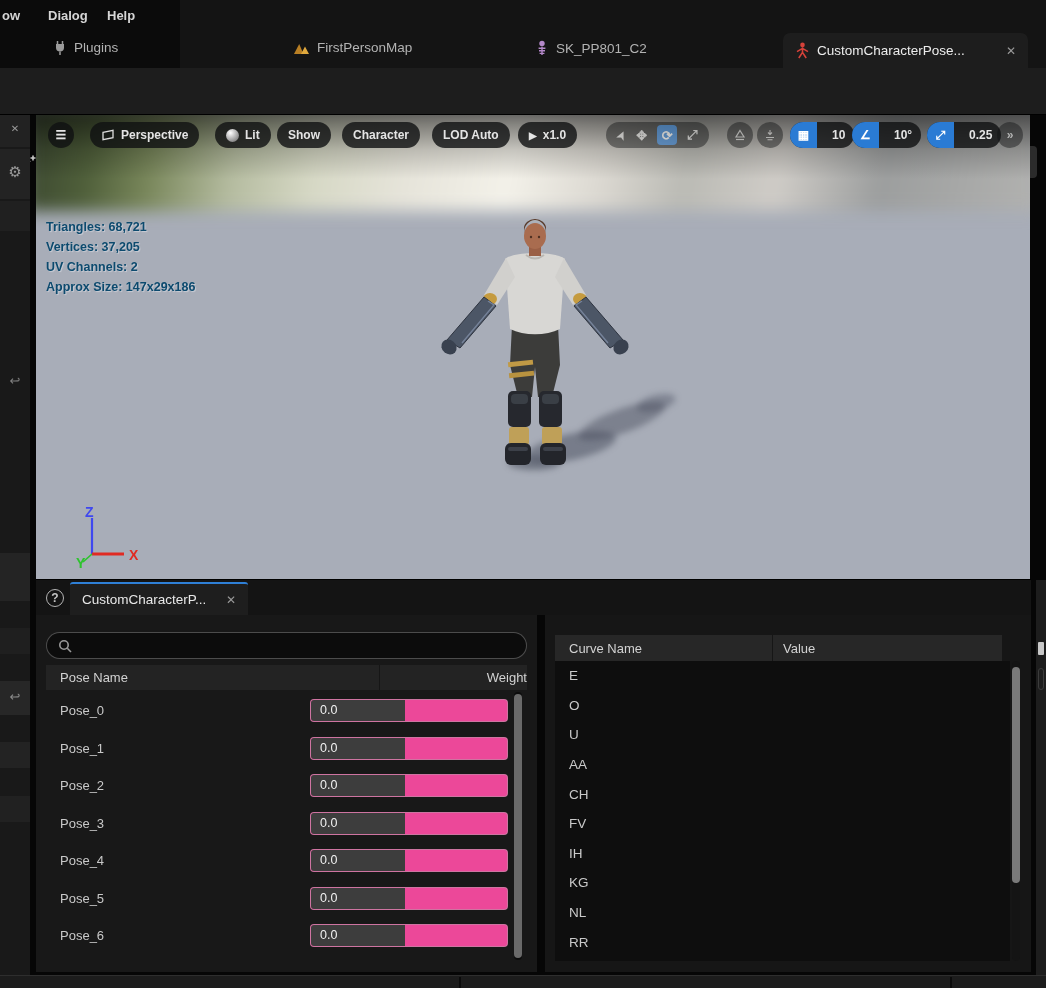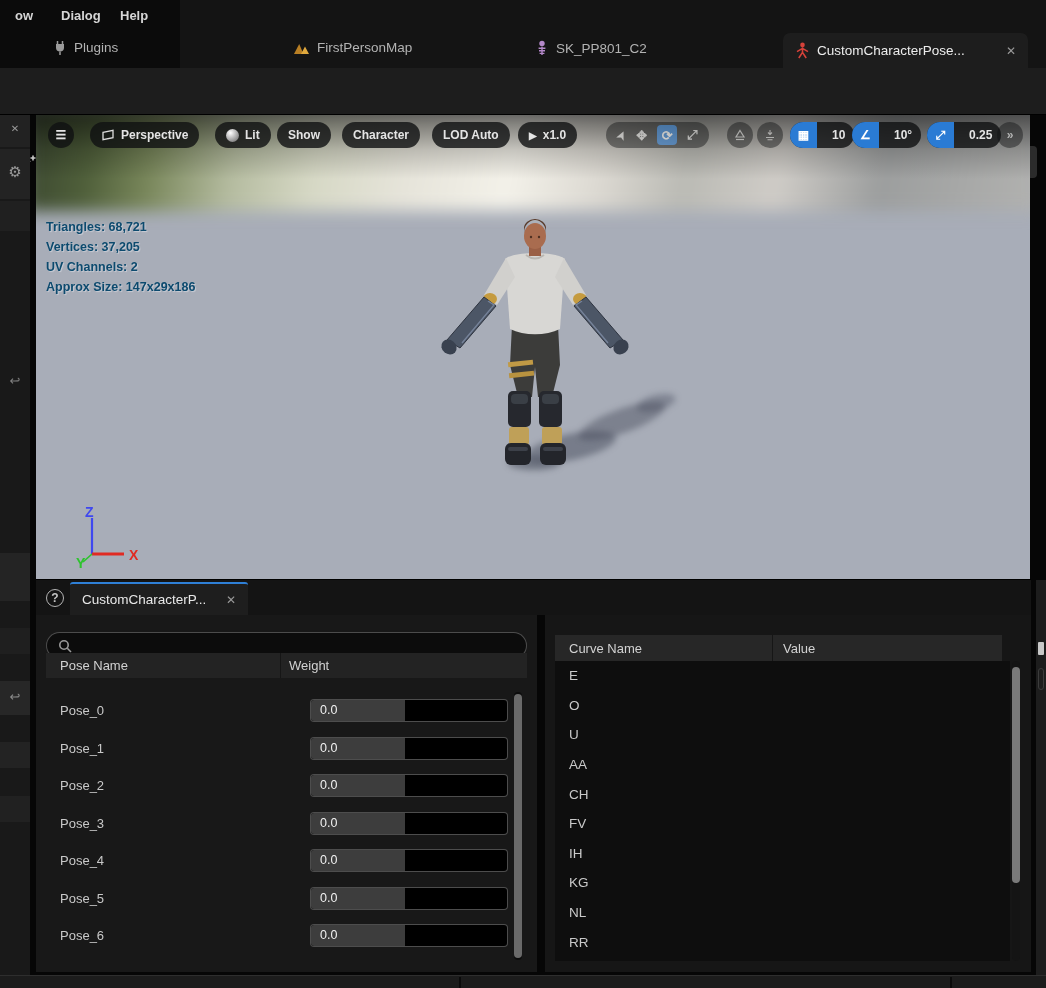--- a/index.html
+++ b/index.html
@@ -3,21 +3,21 @@
 <meta charset="utf-8">
 <style>
   * { margin:0; padding:0; box-sizing:border-box; }
   html,body { width:1046px; height:988px; background:#060606; overflow:hidden;
               font-family:"Liberation Sans",sans-serif; color:#cfcfcf; }
   .abs { position:absolute; }
 
   
   .header { left:0; top:0; width:1046px; height:68px;
             background:linear-gradient(to right,#0b0b0b 180px,#141414 180px); }
-  .menu-item { top:8px; font-size:13px; font-weight:700; color:#d6d6d6; cursor:default;margin-left:13px; }
+  .menu-item { top:8px; font-size:13px; font-weight:700; color:#d6d6d6; cursor:default; }
   .tab { top:40px; display:flex; align-items:center; gap:7px; font-size:13.5px; color:#b3b3b3; }
   .tab-active { top:33px; left:783px; width:245px; height:35px; background:#1d1d1d;
                 border-radius:7px 7px 0 0; color:#ededed; padding:0 12px;justify-content:flex-end; }
   .tab-close { color:#9a9a9a; font-size:12px; margin-left:auto; }
 
   
   .apptoolbar { left:0; top:68px; width:1046px; height:47px; background:#1d1d1d; border-bottom:1px solid #000; }
   .tbtn { display:flex; align-items:center; gap:8px; font-size:13.5px; }
   .tb-sep { left:163px; top:76px; width:1px; height:32px; background:#0d0d0d; }
   .tb-disabled { color:#585858; }
@@ -67,28 +67,28 @@
   .panel-r { left:545px; top:615px; width:486px; height:357px; background:#161616; }
   .sliver  { left:1036px; top:580px; width:10px; height:395px; background:#1d1d1d; }
 
   .searchbox { left:10px; top:17px; width:481px; height:27px; border-radius:14px; background:#0c0c0c;
                border:1px solid rgba(130,130,130,.55); display:flex; align-items:center; gap:8px; padding:0 11px; }
   .searchbox input { background:transparent; border:none; outline:none; color:#cfcfcf;
                      font-size:13px; width:420px; font-family:inherit; }
   .searchbox input::placeholder { color:#808080; }
 
   .thead { background:#232323; display:flex; align-items:center; font-size:13px; color:#d2d2d2; }
-  .thead-l { left:10px; top:38px; width:481px; height:25px; }
+  .thead-l { left:10px; top:50px; width:481px; height:25px;justify-content:space-between; }
   .col-div { width:1px; height:100%; background:#161616; }
 
   .pose-rows { left:10px; top:77px; width:466px; height:270px; }
   .pose-row { height:37.5px; display:flex; align-items:center; position:relative; }
   .pose-name { margin-left:14px; font-size:13px; color:#c9c9c9; }
   .spin { position:absolute; left:264px; top:7px; width:198px; height:23px; border-radius:4px;
-          background:#000000; border:1px solid rgba(170,170,170,.45); overflow:hidden; }
+          background:#ec4899; border:1px solid rgba(170,170,170,.45); overflow:hidden; }
   .spin-fill { position:absolute; left:0; top:0; bottom:0; width:48%; background:#3d3d3d; }
   .spin-val { position:absolute; left:9px; top:3px; font-size:12.5px; color:#f0f0f0; }
   .sbar { background:#0c0c0c; border-radius:4px; }
   .sbar-thumb { position:absolute; left:0; width:100%; background:#6a6a6a; border-radius:4px; }
 
   .thead-r { left:10px; top:20px; width:447px; height:26px; background:#272727; }
   .curve-list { left:10px; top:46px; width:455px; height:300px; background:#0e0e0e; }
   .curve-row { height:29.6px; display:flex; align-items:center; padding-left:14px;
                font-size:13.5px; color:#c9c9c9; }
 

